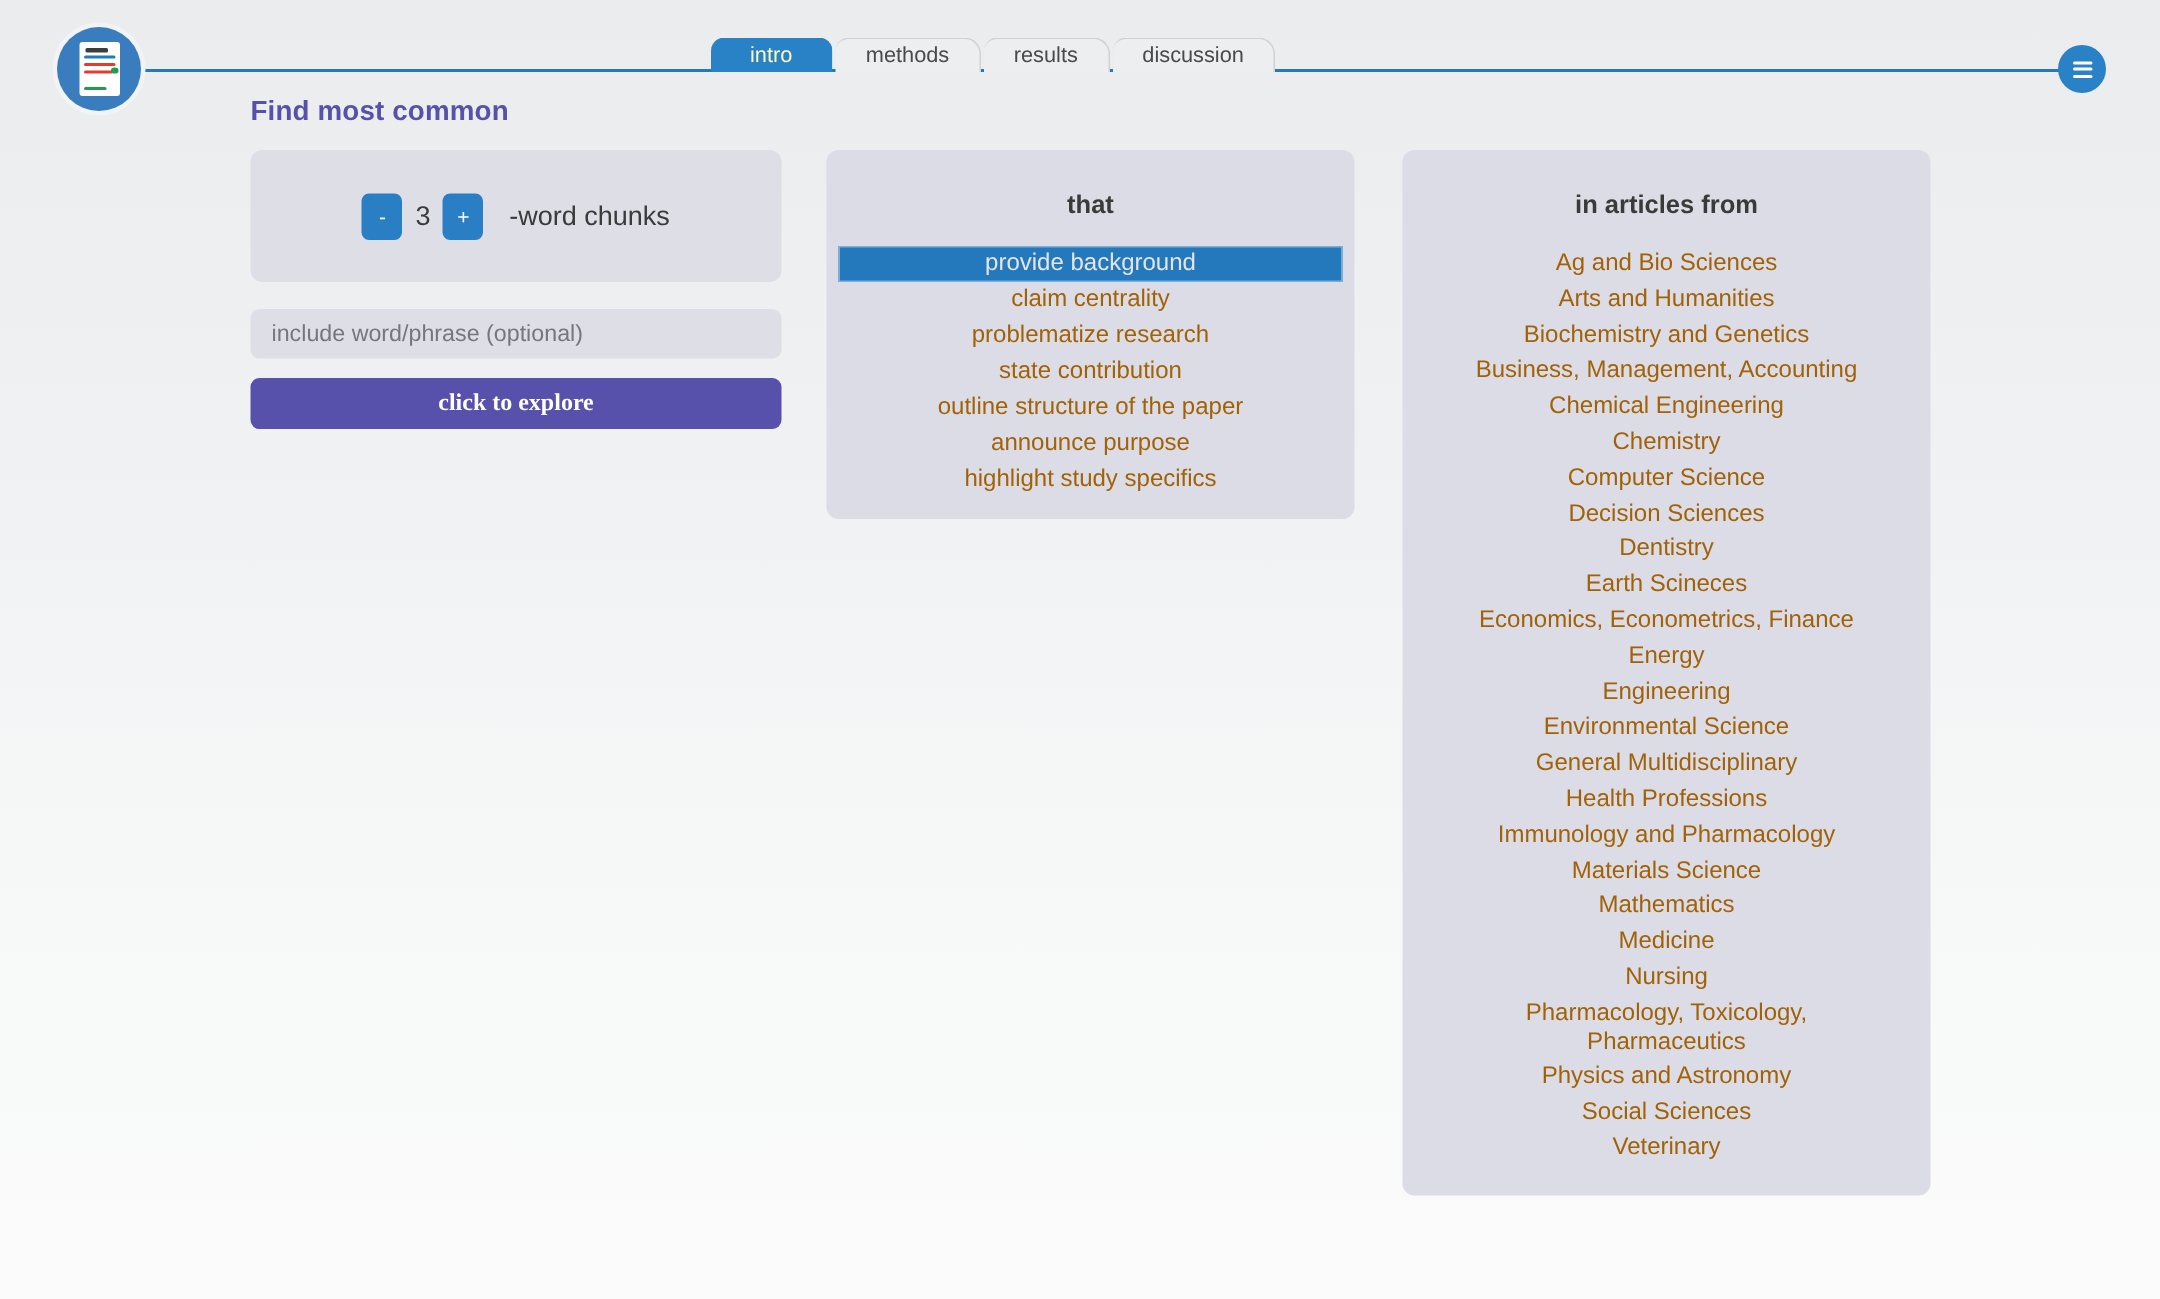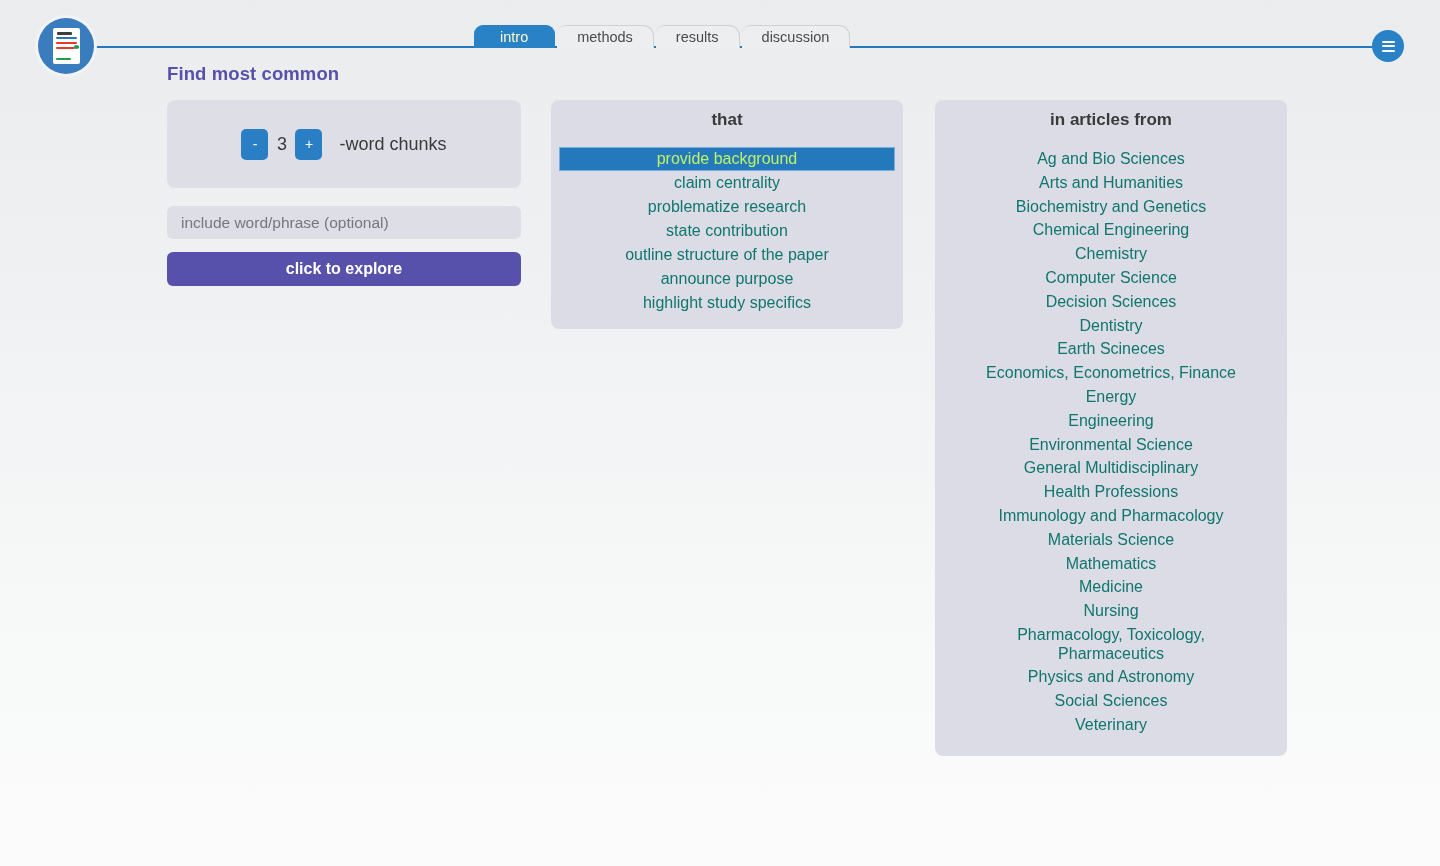--- a/index.html
+++ b/index.html
@@ -201,50 +201,50 @@
     margin-top: 13px;
     width: 354px;
     height: 34px;
     background: #5751ab;
     color: #ffffff;
     border: none;
     border-radius: 6px;
     font-size: 16px;
     font-weight: bold;
     cursor: pointer;
-    font-family: Liberation Sans, sans-serif;
+    font-family: Liberation Serif, serif;
   }
 
   
   .panel {
     position: absolute;
     background: #dcdce6;
     border-radius: 8px;
-    padding-top: 10px;
+    padding-top: 27px;
     padding-bottom: 14px;
   }
   .panel-title {
     text-align: center;
     font-size: 17px;
     font-weight: bold;
     color: #3a3a3a;
     margin-bottom: 17px;
   }
   .panel-list { display: block; }
   .panel-item {
     text-align: center;
     font-size: 16px;
-    color: #0f766e;
+    color: #a16207;
     line-height: 24px;
     padding: 0 4px;
     cursor: pointer;
   }
   .panel-item.selected {
     background: #2479bd;
-    color: #bef264;
+    color: #e5e5e5;
     border: 1px solid #77aedb;
     line-height: 22px;
     margin: 0 8px;
   }
 
   #panel-that {
     left: 551px;
     top: 100px;
     width: 352px;
   }
@@ -316,20 +316,21 @@
       <div class="panel-item">highlight study specifics</div>
     </div>
 </div>
 
 <div class="panel" id="panel-articles">
   <div class="panel-title">in articles from</div>
   <div class="panel-list" id="articles-list">
       <div class="panel-item">Ag and Bio Sciences</div>
       <div class="panel-item">Arts and Humanities</div>
       <div class="panel-item">Biochemistry and Genetics</div>
+      <div class="panel-item">Business, Management, Accounting</div>
       <div class="panel-item">Chemical Engineering</div>
       <div class="panel-item">Chemistry</div>
       <div class="panel-item">Computer Science</div>
       <div class="panel-item">Decision Sciences</div>
       <div class="panel-item">Dentistry</div>
       <div class="panel-item">Earth Scineces</div>
       <div class="panel-item">Economics, Econometrics, Finance</div>
       <div class="panel-item">Energy</div>
       <div class="panel-item">Engineering</div>
       <div class="panel-item">Environmental Science</div>

